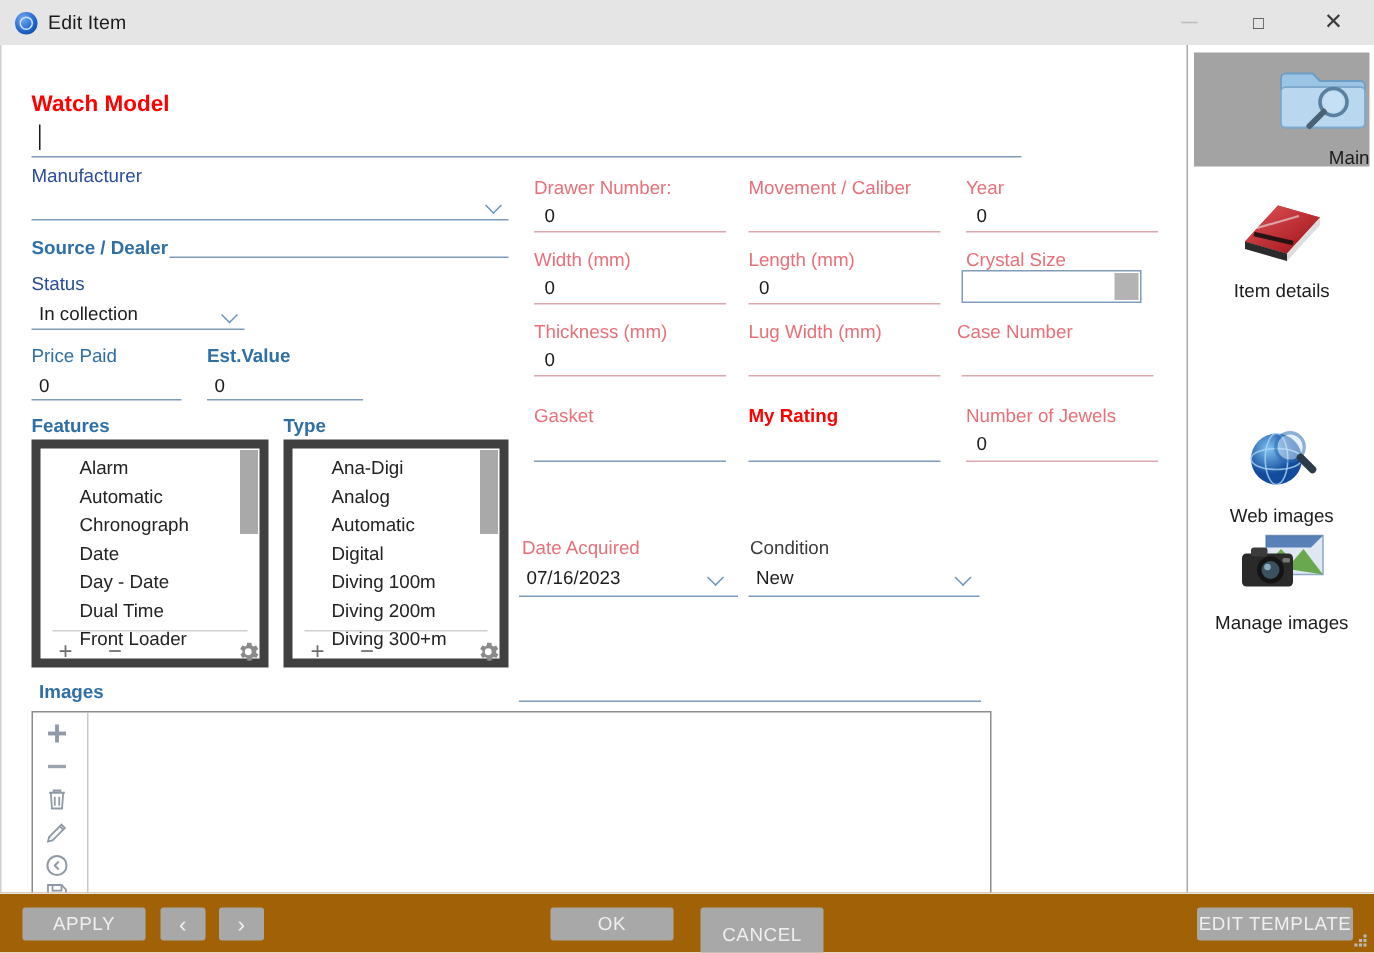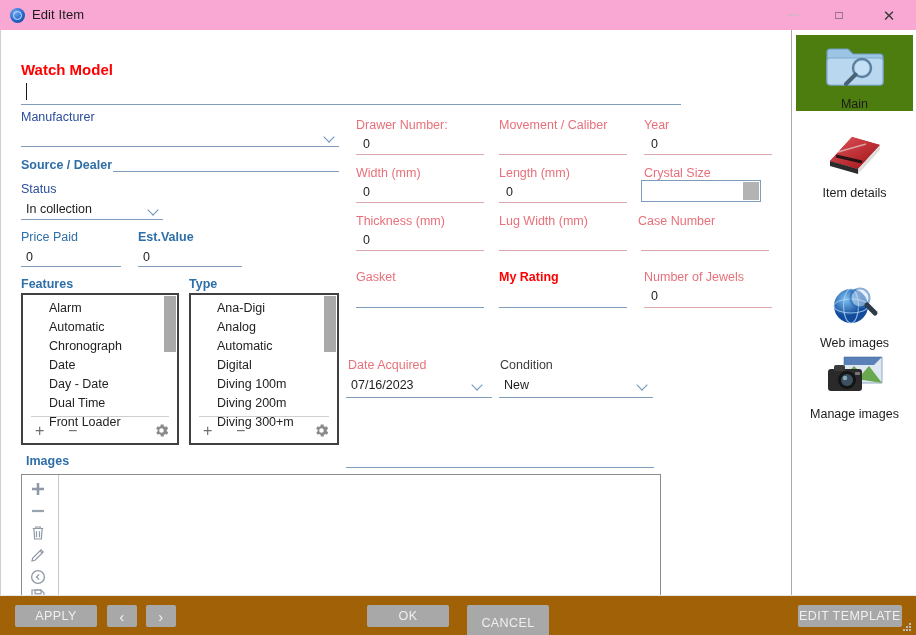--- a/index.html
+++ b/index.html
@@ -5,21 +5,21 @@
   html,body{margin:0;padding:0;}
   body{
     width:916px;height:635px;overflow:hidden;
     background:#ffffff;
     font-family:"Liberation Sans","DejaVu Sans",sans-serif;
     -webkit-font-smoothing:antialiased;
   }
   #app{position:relative;width:916px;height:635px;background:#ffffff;}
 
   
-  .titlebar{position:absolute;left:0;top:0;width:916px;height:30px;background:#f9a8d4;}
+  .titlebar{position:absolute;left:0;top:0;width:916px;height:30px;background:#e5e5e5;}
   .tb-icon{position:absolute;left:10px;top:8px;width:15px;height:15px;border-radius:50%;
     background:radial-gradient(circle at 35% 30%,#6fa8f5 0%,#1e62c8 60%,#123f86 100%);}
   .tb-icon:after{content:"";position:absolute;left:3px;top:3px;width:9px;height:9px;
     border-radius:50%;border:1.4px solid #cfe2fb;box-sizing:border-box;}
   .tb-title{position:absolute;left:32px;top:7px;font-size:13px;color:#1b1b1b;letter-spacing:.1px;}
   .tb-btn{position:absolute;top:0;width:46px;height:30px;cursor:default;}
   .tb-min{right:100px;} .tb-max{right:54px;} .tb-close{right:4px;}
   .tb-btn span{position:absolute;left:50%;top:50%;transform:translate(-50%,-50%);
     color:#5c5c5c;font-size:13px;line-height:1;}
   .tb-max span{font-size:12px;color:#3a3a3a;}
@@ -47,37 +47,37 @@
   .chev{position:absolute;width:12px;height:12px;}
   .chev:before{content:"";position:absolute;left:0;top:1px;width:7px;height:7px;
     border-right:1.6px solid #6b93bd;border-bottom:1.6px solid #6b93bd;
     transform:rotate(45deg);}
 
   
   .hdr{position:absolute;left:20px;top:31px;font-size:15px;font-weight:bold;color:#ff0000;}
   .caret{position:absolute;left:25px;top:53px;width:1px;height:17px;background:#1a1a1a;}
 
   
-  .listbox{position:absolute;border:2px solid #404040;background:#fff;box-sizing:border-box;}
+  .listbox{position:absolute;border:6px solid #404040;background:#fff;box-sizing:border-box;}
   .lb-items{position:absolute;left:0;top:4px;right:0;}
   .lb-item{font-size:12.5px;color:#222;padding:1px 0 1px 26px;line-height:17px;white-space:nowrap;}
   .lb-scroll{position:absolute;right:1px;top:1px;width:12px;bottom:1px;background:#ffffff;}
   .lb-thumb{position:absolute;left:0;top:0;width:12px;background:#a9a9a9;}
   .lb-sep{position:absolute;left:8px;right:8px;height:1px;background:#cfcfcf;}
   .lb-tools{position:absolute;left:0;right:0;height:26px;}
   .tool{position:absolute;color:#6d6d6d;font-size:16px;line-height:26px;}
 
   
   .imgpanel{position:absolute;border:1px solid #8c8c8c;background:#fff;box-sizing:border-box;}
   .imgtoolcol{position:absolute;left:0;top:0;width:36px;bottom:0;border-right:1px solid #c9c9c9;}
   .itool{position:absolute;left:7px;width:20px;height:20px;color:#8f9aa6;}
 
   
   .navbtn{position:absolute;left:4px;width:117px;text-align:center;}
-  .navbtn.sel{background:#4d7c0f;}
+  .navbtn.sel{background:#a3a3a3;text-align:right;}
   .navlabel{font-size:12.5px;color:#1c1c1c;display:block;padding-bottom:3px;}
   .navico{display:block;margin:4px auto 2px;}
 
   
   .btn{position:absolute;background:#a8a8a8;color:#efefef;font-size:12.5px;
     display:flex;align-items:center;justify-content:center;border-radius:2px;
     letter-spacing:.4px;cursor:default;user-select:none;}
   .btn.arrow{font-size:15px;color:#f2f2f2;}
   .resize-grip{position:absolute;right:4px;bottom:3px;width:10px;height:10px;color:#b9b9b9;font-size:9px;}
 

